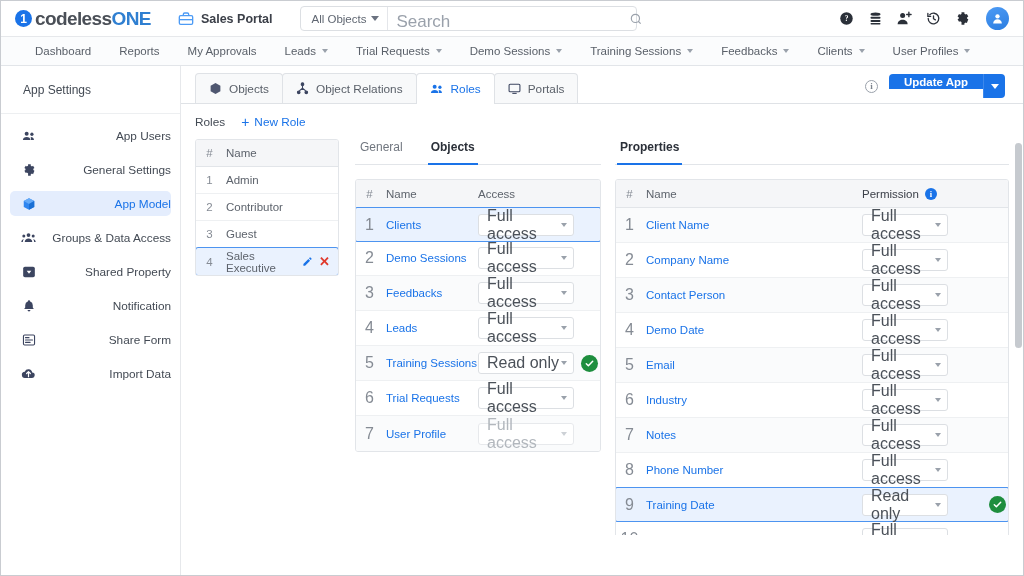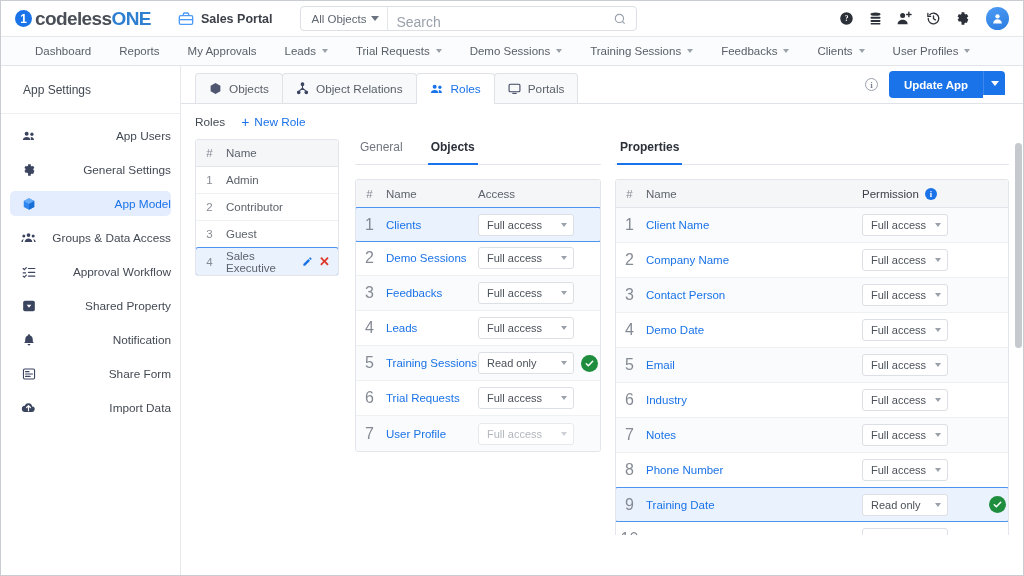--- a/index.html
+++ b/index.html
@@ -63,21 +63,21 @@
     border-top: 5px solid #6b7280;
   }
   .caret-sm {
     width: 0; height: 0;
     border-left: 3px solid transparent;
     border-right: 3px solid transparent;
     border-top: 4px solid #9aa1ab;
   }
   .search-input {
     flex: 1; border: 0; outline: 0;
-    font-size: 14px; color: #3c4049;
+    font-size: 17px; color: #3c4049;
     padding: 0 8px; height: 100%;
     font-family: inherit;
     background: transparent;
     margin-top: 7px;
   }
   .search-input::placeholder { color: #9aa1ab; }
   .search-ico { padding: 0 9px 0 4px; display: flex; align-items: center; }
 
   .topbar-right {
     margin-left: auto;
@@ -173,21 +173,21 @@
     border: 1.2px solid #9aa1ab; color: #7c838d;
     font-size: 9px; font-weight: bold;
     display: flex; align-items: center; justify-content: center;
     font-family: "Liberation Serif", serif;
     cursor: pointer;
   }
   .update-btn-group { display: flex; border-radius: 4px; overflow: hidden; }
   .update-btn {
     background: #1a73e8; color: #fff;
     font-size: 11.5px; font-weight: bold;
-    padding: 0 15px; height: 27px;
+    padding: 0 15px; height: 15px;
     display: flex; align-items: center;
     border: 0; cursor: pointer;
     font-family: inherit;
   }
   .update-split {
     background: #1a73e8; width: 22px; height: 24px;
     display: flex; align-items: center; justify-content: center;
     border-left: 1px solid #3d88ec; cursor: pointer;
   }
   .caret-white {
@@ -264,21 +264,21 @@
     border: 1.5px solid #4d94f0;
     margin: -1px; border-radius: 2px;
     z-index: 1;
   }
   .link-name { flex: 1; font-size: 11.5px; color: #1a73e8; cursor: pointer; padding-left: 3px; }
   .access-cell { width: 96px; flex-shrink: 0; }
   .select-box {
     display: flex; align-items: center; justify-content: space-between;
     height: 22px; padding: 0 6px 0 8px;
     border: 1px solid #dcdfe3; border-radius: 3px;
-    background: #fff; font-size: 11px; color: #4b5159;
+    background: #fff; font-size: 16px; color: #4b5159;
     cursor: pointer;
   }
   .select-box.muted { color: #b2b7bd; border-color: #e7e9ec; }
   .check-badge {
     width: 17px; height: 17px; border-radius: 50%;
     background: #1e8e3e;
     display: flex; align-items: center; justify-content: center;
     margin-left: 7px; flex-shrink: 0;
   }
   .badge-slot { width: 26px; flex-shrink: 0; display: flex; align-items: center; }
@@ -474,33 +474,20 @@
                 <circle cx="4.5" cy="9.5" r="2.4"></circle>
                 <circle cx="19.5" cy="9.5" r="2.4"></circle>
               <path d="M6 19c0-3.3 2.7-5.3 6-5.3s6 2 6 5.3z"></path>
               <path d="M0.5 19c0-2.6 1.8-4.3 4.2-4.4-1 .9-1.7 2.4-1.8 4.4z"></path>
               <path d="M23.5 19c0-2.6-1.8-4.3-4.2-4.4 1 .9 1.7 2.4 1.8 4.4z"></path>
             </svg>
           </span>
           <span>Groups &amp; Data Access</span>
         </div>
 
-        <div class="side-item">
-          <span class="side-ico">
-            <svg class="svg-ico" width="14" height="14" viewBox="0 0 24 24" fill="none" stroke="#3c4560" stroke-width="2" stroke-linecap="round">
-              <path d="M2 6l2 2 3.5-3.5"></path>
-                <path d="M2 13.5h4"></path>
-                <path d="M2 19l2 2 3.5-3.5"></path>
-              <path d="M11 6h11"></path>
-                <path d="M11 12.5h11"></path>
-                <path d="M11 19h11"></path>
-            </svg>
-          </span>
-          <span>Approval Workflow</span>
-        </div>
 
         <div class="side-item">
           <span class="side-ico">
             <svg class="svg-ico" width="14" height="14" viewBox="0 0 24 24">
               <rect x="2" y="3" width="20" height="18" rx="3" fill="#3c4560"></rect>
               <path d="M8 10l4 5 4-5z" fill="#fff"></path>
             </svg>
           </span>
           <span>Shared Property</span>
         </div>

